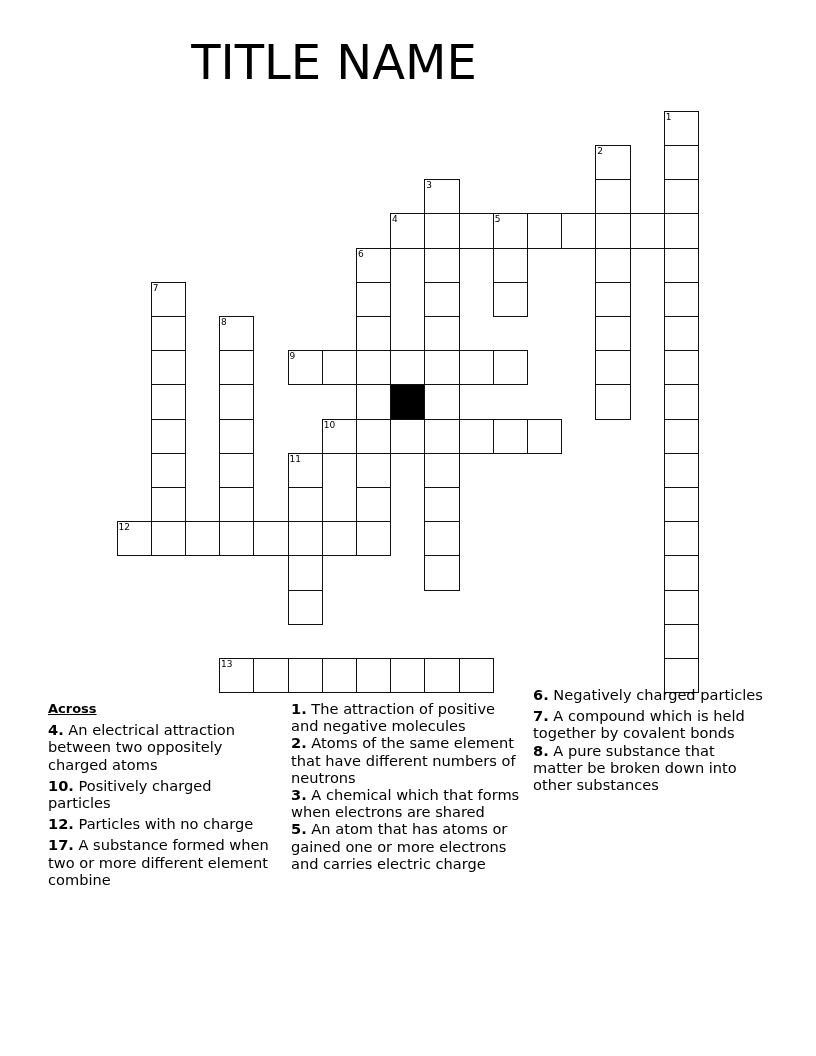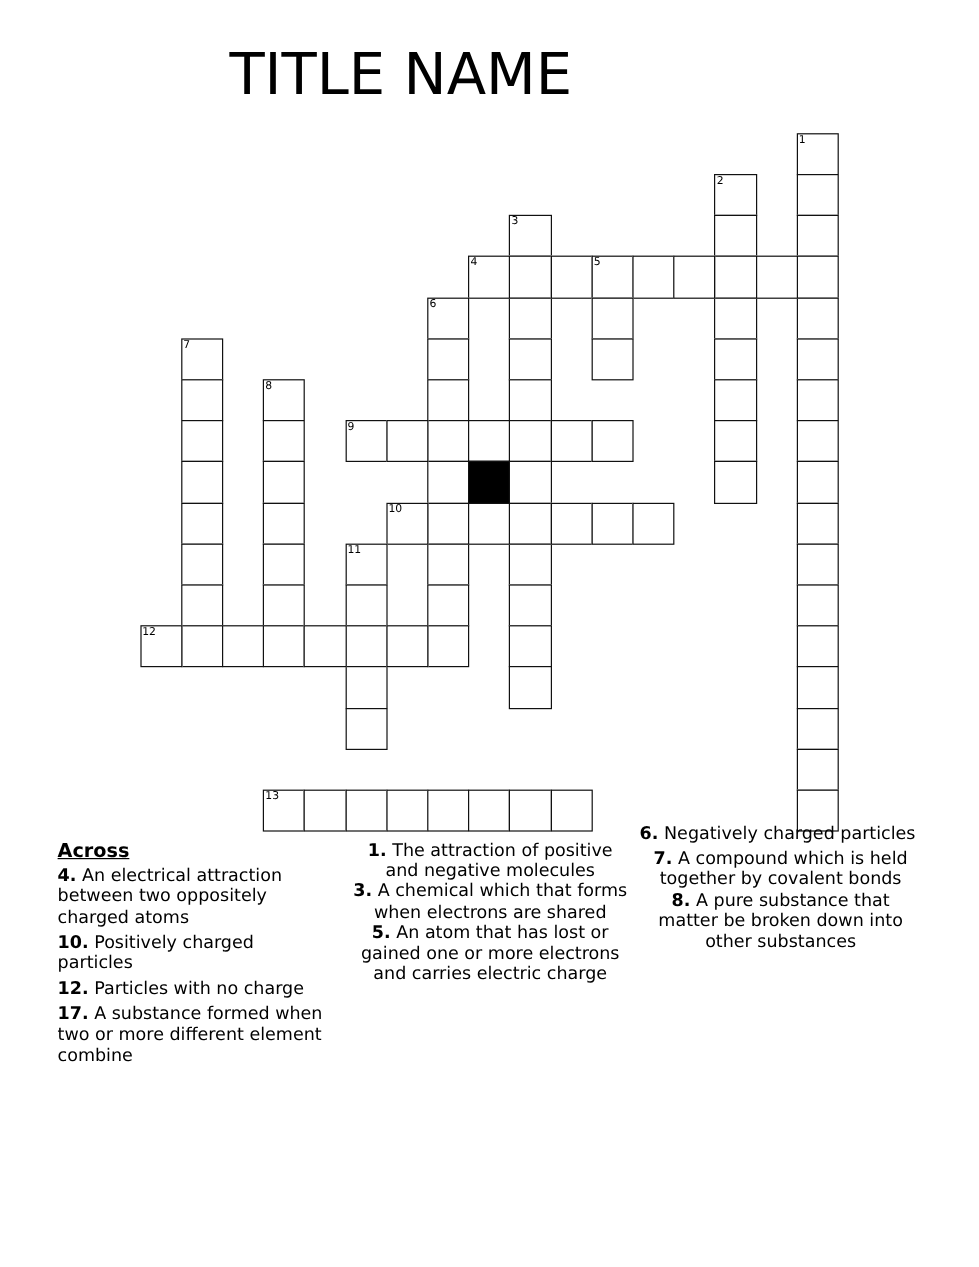--- a/index.html
+++ b/index.html
@@ -7,23 +7,23 @@
          font-family: "DejaVu Sans", sans-serif; color: #000; }
   .title { position: absolute; left: 0; width: 668px; top: 32px; text-align: center;
            font-family: "DejaVu Sans", sans-serif; font-size: 48px; font-weight: normal;
            letter-spacing: 0px; line-height: 60px; }
   .grid { position: absolute; left: 0; top: 0; width: 816px; height: 700px; }
   .cell { position: absolute; box-sizing: border-box; border: 1.6px solid #111; background: #fff; }
   .cell.black { background: #000; }
   .cell .num { position: absolute; left: 1px; top: 0px; font-size: 9px; line-height: 10px;
                font-family: "DejaVu Sans", sans-serif; }
   .clues { position: absolute; top: 700px; font-size: 14.6px; line-height: 17.2px; }
-  .clues h3 { margin: 0 0 4px 0; font-size: 16px; font-weight: bold; text-decoration: underline; line-height: 17.2px; }
+  .clues h3 { margin: 0 0 4px 0; font-size: 13px; font-weight: bold; text-decoration: underline; line-height: 17.2px; }
   .clue { margin: 0 0 4px 0; }
-  .clue.tight { margin-bottom: 0; text-align: center; }
+  .clue.tight { margin-bottom: 0; }
   .clue b { font-weight: bold; }
   #col-across { left: 48px; width: 230px; }
   #col-down { left: 291px; width: 235px; }
   #col-down2 { left: 533px; width: 235px; top: 686px; }
 </style>
 </head>
 <body>
 
 <div class="title">TITLE NAME</div>
 
@@ -156,21 +156,22 @@
 <div class="clues" id="col-across">
   <h3>Across</h3>
   <div class="clue"><b>4.</b> <span>An electrical attraction between two oppositely charged atoms</span></div>
   <div class="clue"><b>10.</b> <span>Positively charged particles</span></div>
   <div class="clue"><b>12.</b> <span>Particles with no charge</span></div>
   <div class="clue"><b>17.</b> <span>A substance formed when two or more different element combine</span></div>
 </div>
 
 <div class="clues" id="col-down">
   <div class="clue tight"><b>1.</b> <span>The attraction of positive and negative molecules</span></div>
+  <div class="clue tight"><b>2.</b> <span>Atoms of the same element that have different numbers of neutrons</span></div>
   <div class="clue tight"><b>3.</b> <span>A chemical which that forms when electrons are shared</span></div>
-  <div class="clue tight"><b>5.</b> <span>An atom that has lost or gained one or more electrons and carries electric charge</span></div>
+  <div class="clue tight"><b>5.</b> <span>An atom that has atoms or gained one or more electrons and carries electric charge</span></div>
 </div>
 
 <div class="clues" id="col-down2">
   <div class="clue"><b>6.</b> <span>Negatively charged particles</span></div>
   <div class="clue tight"><b>7.</b> <span>A compound which is held together by covalent bonds</span></div>
   <div class="clue tight"><b>8.</b> <span>A pure substance that matter be broken down into other substances</span></div>
 </div>
 
 </body></html>

